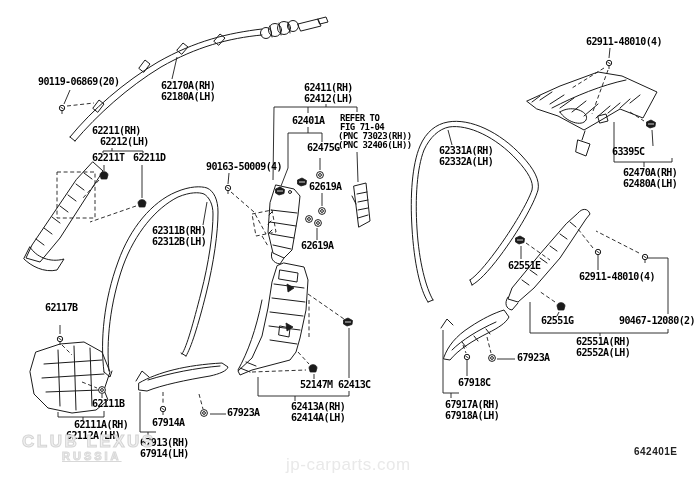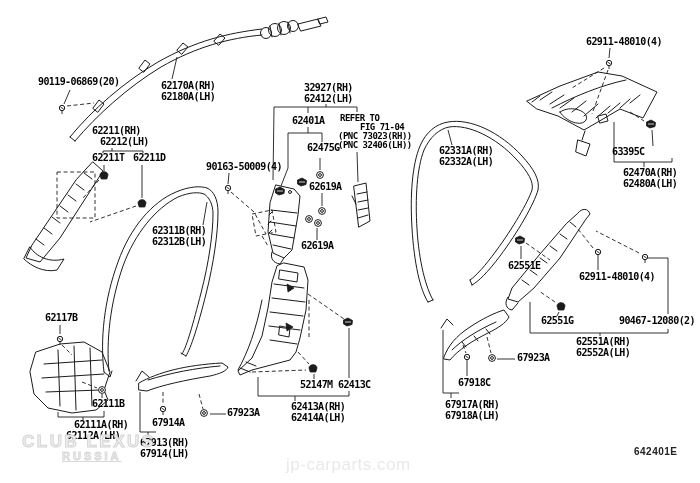--- a/index.html
+++ b/index.html
@@ -227,25 +227,25 @@
     <div class="lbl" style="left:38px;top:77px">90119-06869(20)</div>
     <div class="lbl" style="left:161px;top:81px">62170A(RH)</div>
     <div class="lbl" style="left:161px;top:92px">62180A(LH)</div>
     <div class="lbl" style="left:92px;top:126px">62211(RH)</div>
     <div class="lbl" style="left:100px;top:137px">62212(LH)</div>
     <div class="lbl" style="left:92px;top:153px">62211T</div>
     <div class="lbl" style="left:133px;top:153px">62211D</div>
     <div class="lbl" style="left:206px;top:162px">90163-50009(4)</div>
     <div class="lbl" style="left:152px;top:226px">62311B(RH)</div>
     <div class="lbl" style="left:152px;top:237px">62312B(LH)</div>
-    <div class="lbl" style="left:304px;top:83px">32927(RH)</div>
+    <div class="lbl" style="left:304px;top:83px">62411(RH)</div>
     <div class="lbl" style="left:304px;top:94px">62412(LH)</div>
     <div class="lbl" style="left:292px;top:116px">62401A</div>
     <div class="lbl sm" style="left:340px;top:114px">REFER TO</div>
-    <div class="lbl sm" style="left:360px;top:123px">FIG 71-04</div>
+    <div class="lbl sm" style="left:340px;top:123px">FIG 71-04</div>
     <div class="lbl sm" style="left:338px;top:132px">(PNC 73023(RH))</div>
     <div class="lbl sm" style="left:338px;top:141px">(PNC 32406(LH))</div>
     <div class="lbl" style="left:307px;top:143px">62475G</div>
     <div class="lbl" style="left:309px;top:182px">62619A</div>
     <div class="lbl" style="left:301px;top:241px">62619A</div>
     <div class="lbl" style="left:439px;top:146px">62331A(RH)</div>
     <div class="lbl" style="left:439px;top:157px">62332A(LH)</div>
     <div class="lbl" style="left:586px;top:37px">62911-48010(4)</div>
     <div class="lbl" style="left:612px;top:147px">63395C</div>
     <div class="lbl" style="left:623px;top:168px">62470A(RH)</div>
@@ -257,21 +257,21 @@
     <div class="lbl" style="left:576px;top:337px">62551A(RH)</div>
     <div class="lbl" style="left:576px;top:348px">62552A(LH)</div>
     <div class="lbl" style="left:517px;top:353px">67923A</div>
     <div class="lbl" style="left:458px;top:378px">67918C</div>
     <div class="lbl" style="left:445px;top:400px">67917A(RH)</div>
     <div class="lbl" style="left:445px;top:411px">67918A(LH)</div>
     <div class="lbl" style="left:300px;top:380px">52147M</div>
     <div class="lbl" style="left:338px;top:380px">62413C</div>
     <div class="lbl" style="left:291px;top:402px">62413A(RH)</div>
     <div class="lbl" style="left:291px;top:413px">62414A(LH)</div>
-    <div class="lbl" style="left:45px;top:313px">62117B</div>
+    <div class="lbl" style="left:45px;top:303px">62117B</div>
     <div class="lbl" style="left:92px;top:399px">62111B</div>
     <div class="lbl" style="left:74px;top:420px">62111A(RH)</div>
     <div class="lbl" style="left:66px;top:431px">62112A(LH)</div>
     <div class="lbl" style="left:152px;top:418px">67914A</div>
     <div class="lbl" style="left:140px;top:438px">67913(RH)</div>
     <div class="lbl" style="left:140px;top:449px">67914(LH)</div>
     <div class="lbl" style="left:227px;top:408px">67923A</div>
   </div>
 
   <div class="wm-club" style="left:22px;top:432px">CLUB LEXUS</div>

